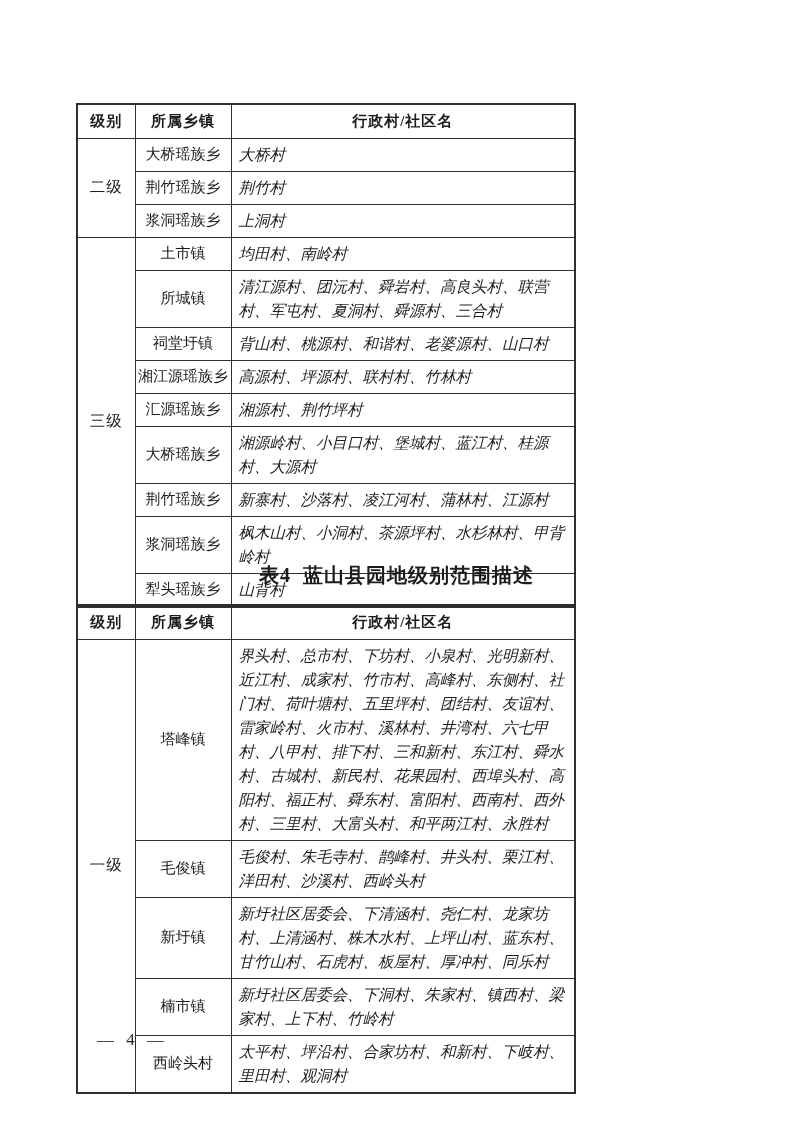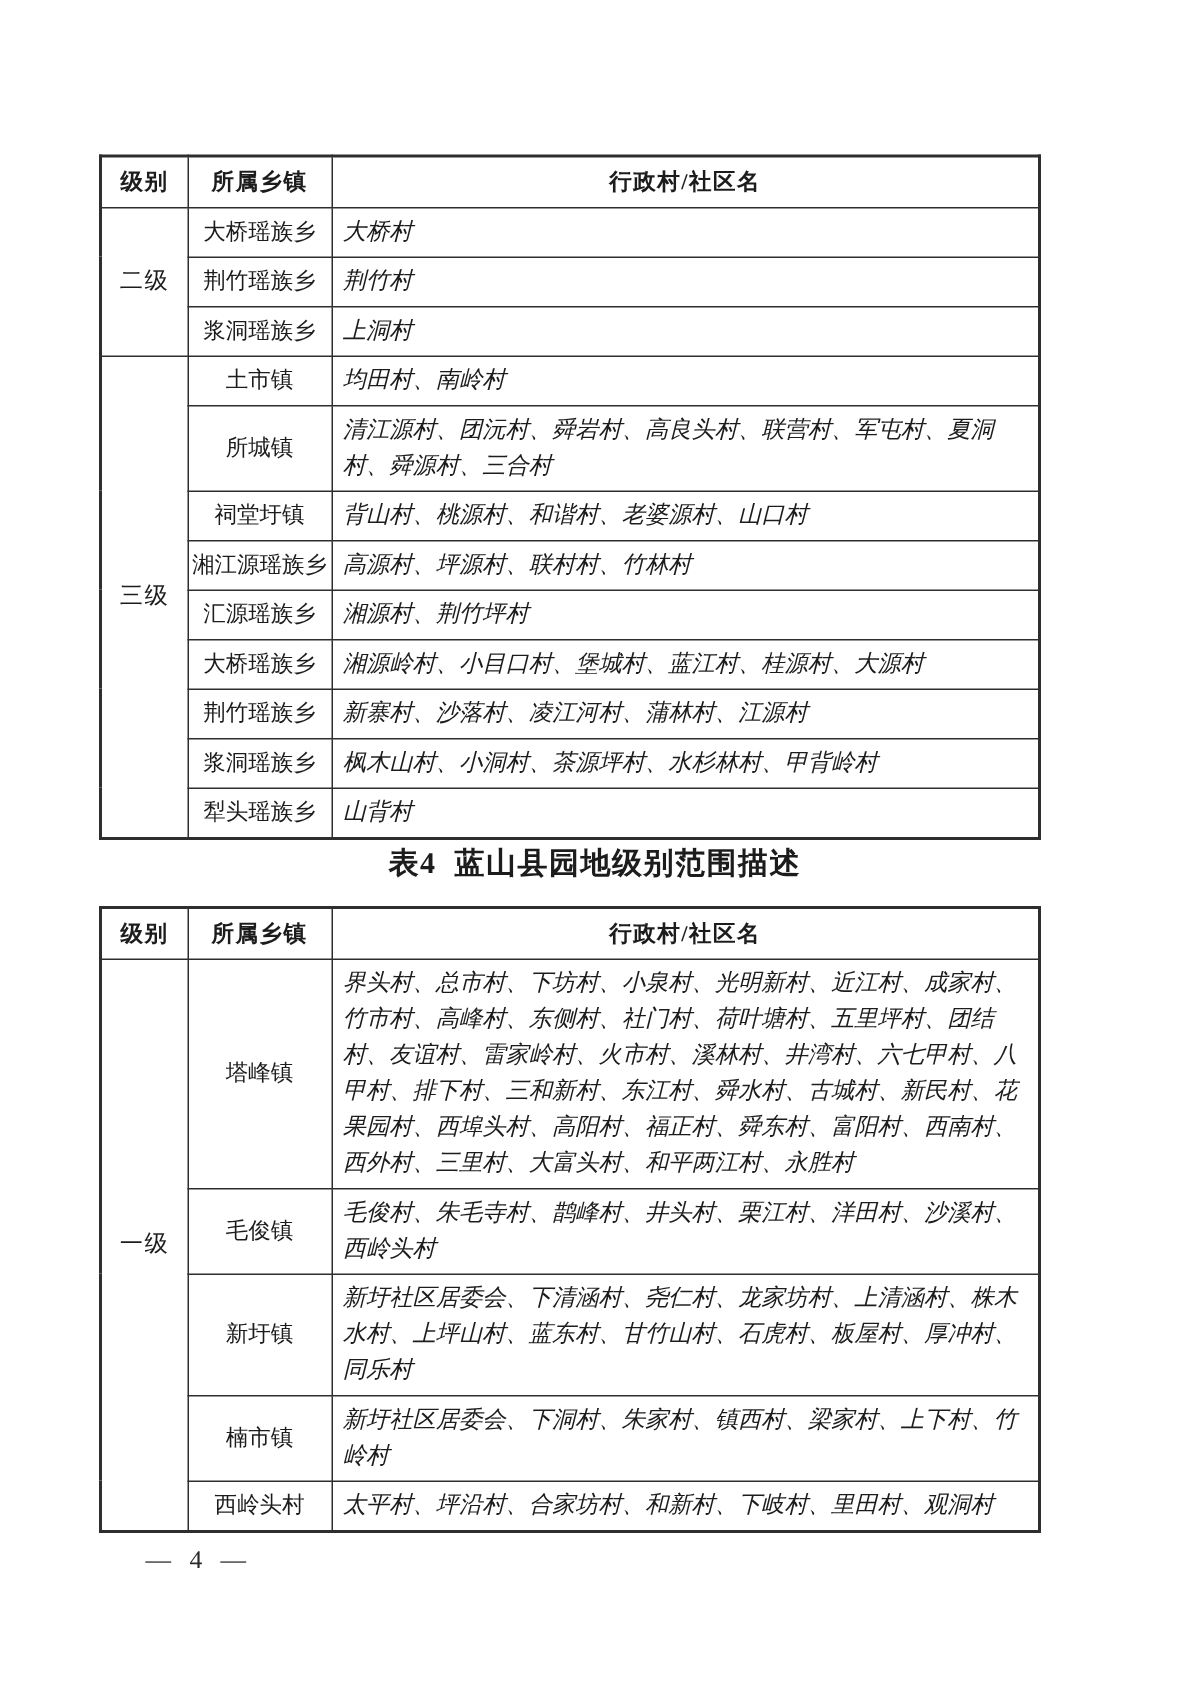--- a/index.html
+++ b/index.html
@@ -15,22 +15,22 @@
     color: #1c1c1c;
     overflow: hidden;
   }
   .page {
     position: absolute;
     inset: 0;
     background: #ffffff;
   }
   .tbl-wrap {
     position: absolute;
-    left: 66px;
-    width: 628px;
+    left: 76px;
+    width: 500px;
     border-radius: 31px;
   }
   #table1-wrap { top: 103px; }
   #table2-wrap { top: 604px; }
   table.doc-table {
     border-collapse: collapse;
     width: 100%;
     table-layout: fixed;
     border: 2px solid #2e2e2e;
   }

